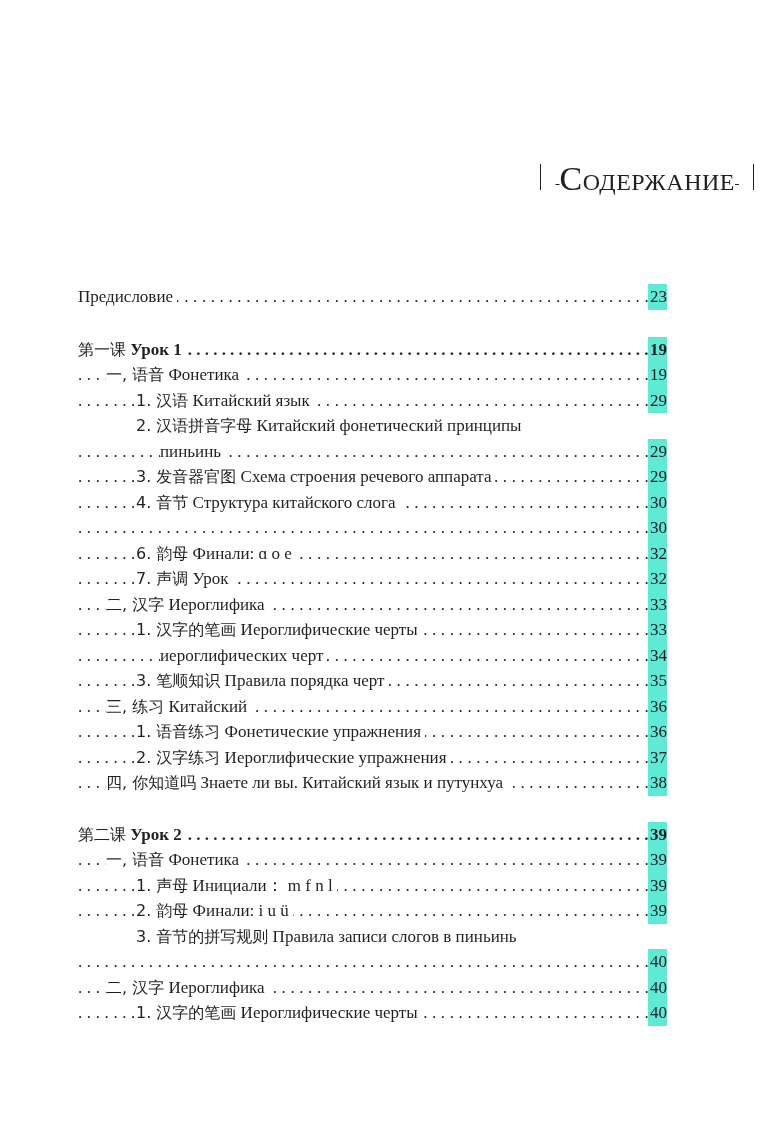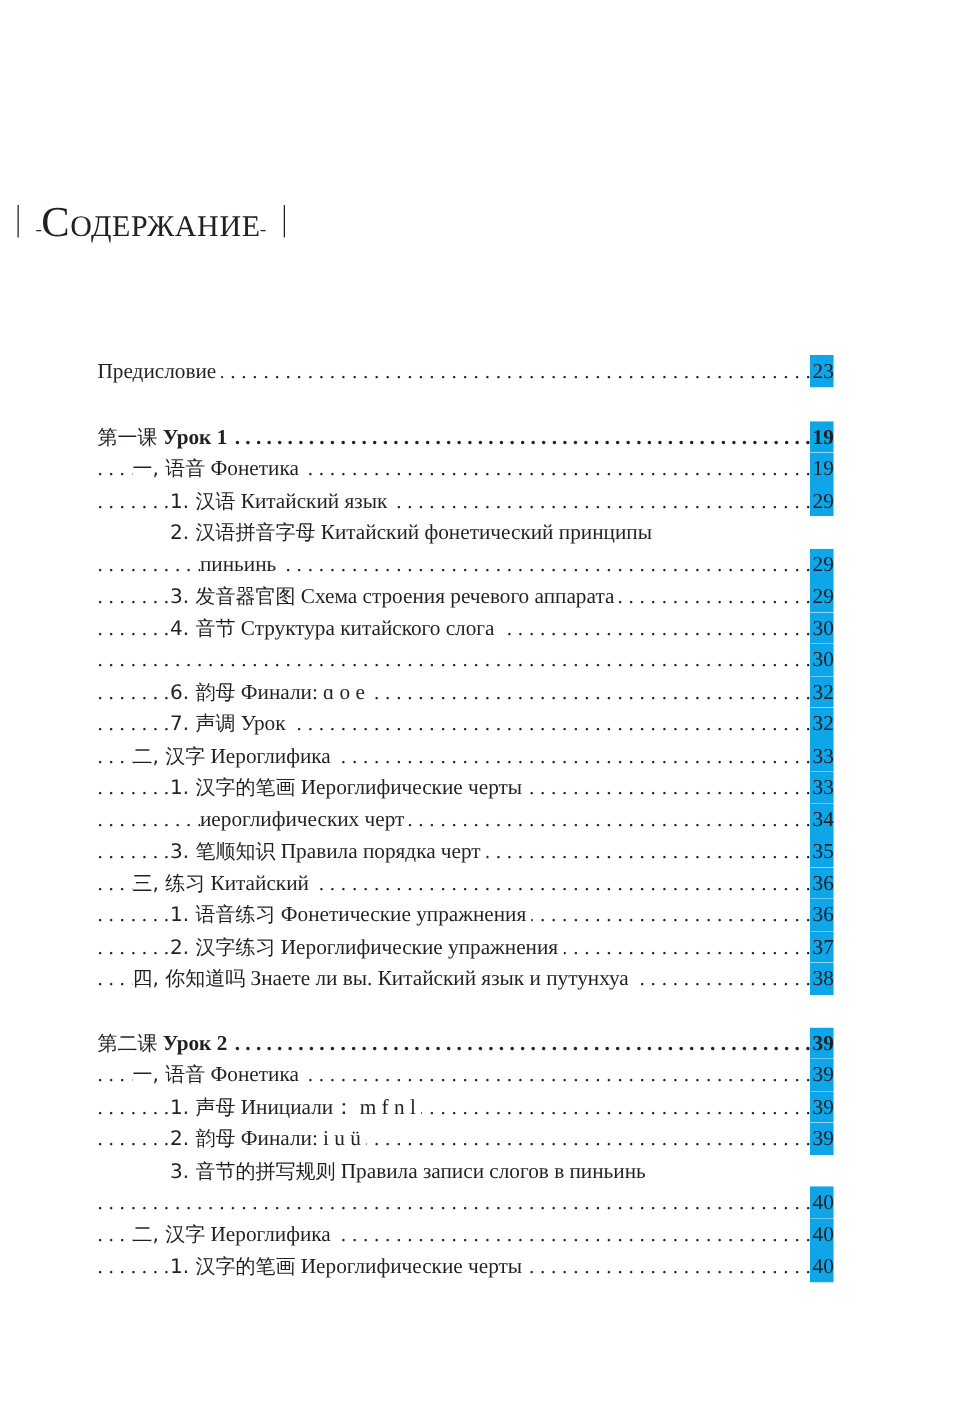--- a/index.html
+++ b/index.html
@@ -3,39 +3,39 @@
   <meta charset="utf-8">
   <style>
     html, body { margin: 0; padding: 0; background: #ffffff; }
     body {
       width: 768px; height: 1123px; position: relative; overflow: hidden;
       font-family: "Liberation Serif", "DejaVu Serif", serif;
       color: #231f20;
     }
     .title-wrap {
       position: absolute; top: 160px; left: 0; width: 768px;
-      text-align: left; height: 40px; text-decoration: underline;
+      text-align: right; height: 40px; text-decoration: underline;
     }
     .title-bar {
       display: inline-block; width: 1px; height: 26px; background: #231f20;
       vertical-align: middle; margin: 0 14px; position: relative; top: -2px;
     }
     .title {
       display: inline-block; vertical-align: middle;
       font-size: 34px; letter-spacing: 0.5px; font-variant: small-caps;
       font-family: "Liberation Serif", "DejaVu Serif", serif;
     }
     .toc { position: absolute; left: 78px; width: 589px; top: 284px; }
     .row {
       position: relative; height: 25.5px; line-height: 25.5px;
       font-size: 17px; white-space: nowrap; overflow: hidden;
     }
     .row .text { position: relative; background: #fff; padding-right: 4px; z-index: 2; }
     .row .page {
-      position: absolute; right: 0; top: 0; background: #0ea5e9; padding-left: 2px; z-index: 2;
+      position: absolute; right: 0; top: 0; background: #5eead4; padding-left: 2px; z-index: 2;
     }
     .row .leader {
       position: absolute; left: 0; right: 0; top: 0; z-index: 1;
       overflow: hidden; white-space: nowrap; letter-spacing: 4.6px;
     }
     .row.bold { font-weight: bold; }
     .row.bold .leader { letter-spacing: 4.2px; }
     .zh { font-family: "DejaVu Sans", sans-serif; font-weight: normal; font-size: 16px; }
     .l0 { padding-left: 0; }
     .l1 .text { margin-left: 28px; }

